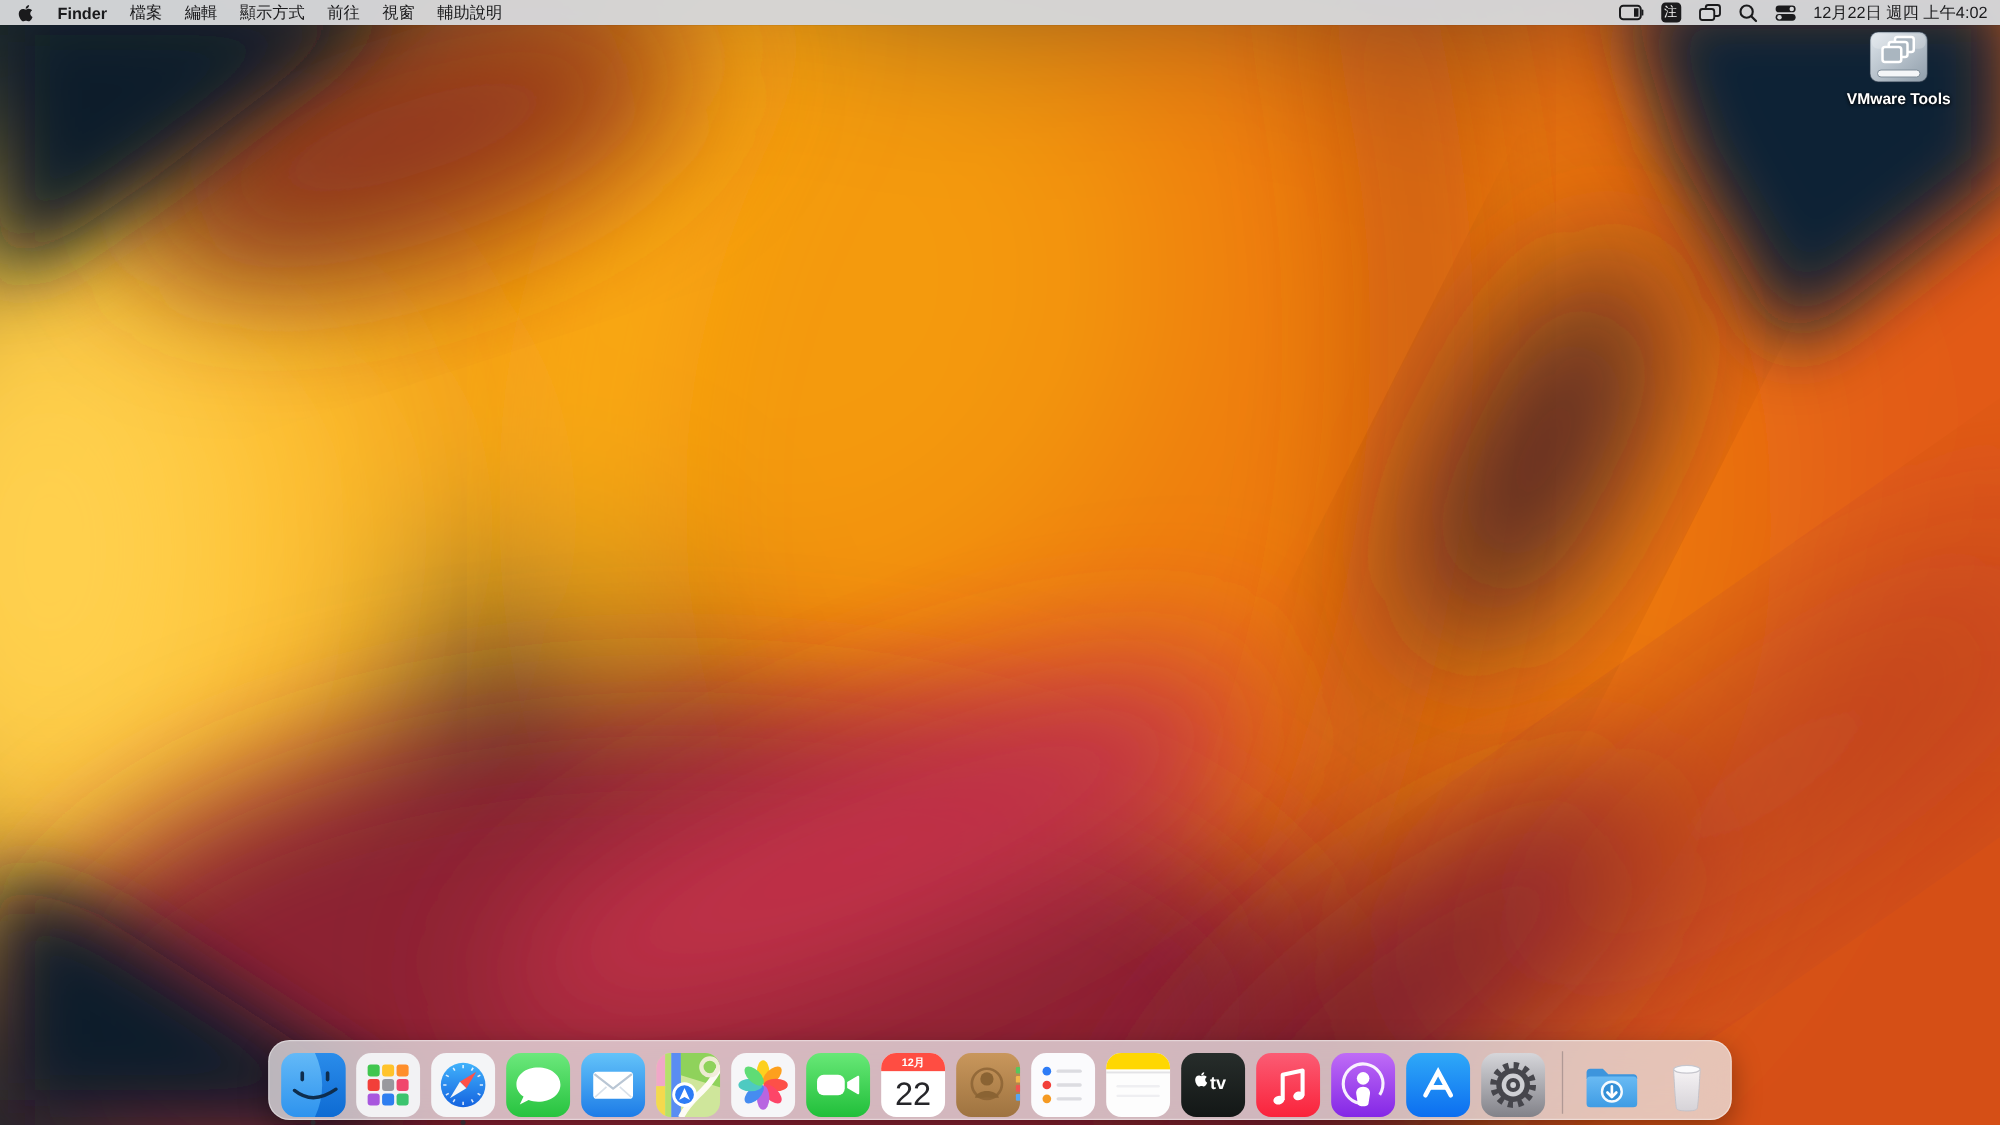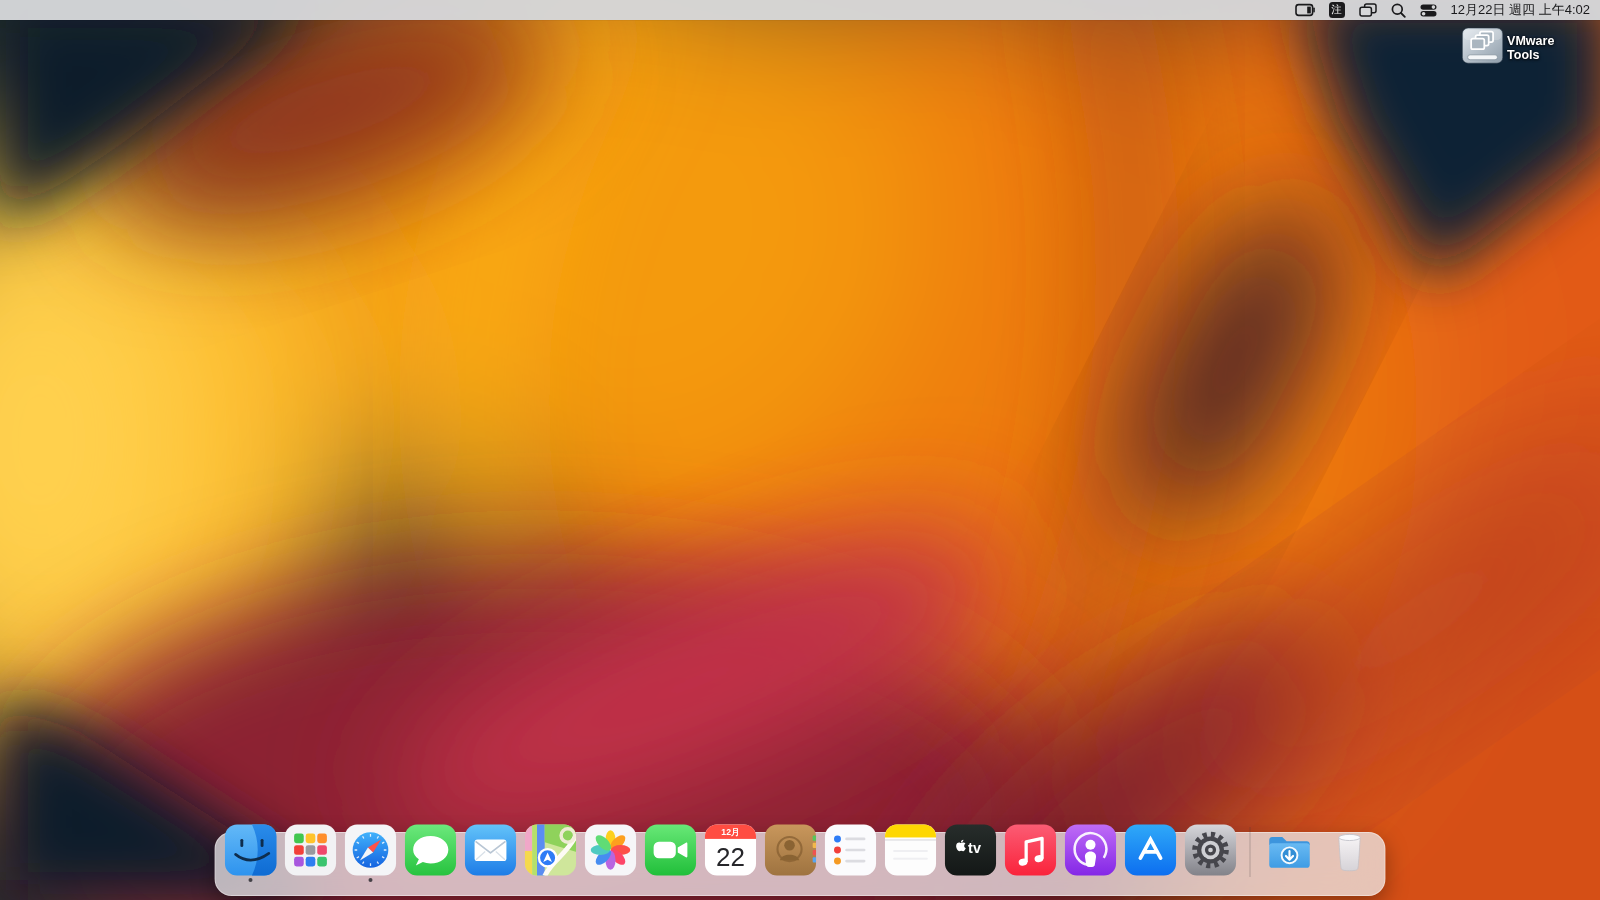--- a/index.html
+++ b/index.html
@@ -21,27 +21,27 @@
   .apple{padding:0 10px 0 4px;display:flex;align-items:center}
   .mb-app{font-weight:700}
   .mb-right{margin-left:auto;display:flex;align-items:center;gap:14px;height:100%}
   .mb-ic{display:flex;align-items:center;height:100%}
   .badge{width:16px;height:16px;background:#1b1b1d;color:#f4f4f4;border-radius:3.5px;
          font-size:10.5px;display:flex;align-items:center;justify-content:center;font-weight:500}
   .clock{white-space:nowrap}
 
   
   .desk-icon{position:absolute;top:23px;right:20px;width:122px;display:flex;
-             flex-direction:row;align-items:center;z-index:5;cursor:default}
+             flex-direction:column;align-items:center;z-index:5;cursor:default}
   .desk-icon .lbl{margin-top:2px;font-size:12.5px;font-weight:700;color:#fff;
                   text-shadow:0 1px 3px rgba(0,0,0,.9),0 0 2px rgba(0,0,0,.6)}
 
   
   .dock{position:absolute;left:50%;transform:translateX(-50%);bottom:4px;height:64px;
-        display:flex;align-items:flex-end;gap:6px;padding:18px 8px;
+        display:flex;align-items:flex-start;gap:6px;padding:8px 8px;
         background:rgba(236,236,239,.74);border:1px solid rgba(255,255,255,.4);
         border-radius:17px;box-shadow:0 8px 22px rgba(0,0,0,.35);z-index:20;
         -webkit-backdrop-filter:blur(22px);backdrop-filter:blur(22px)}
   .dock-item{position:relative;width:54px;height:54px;flex:0 0 auto}
   .dock-item svg{display:block}
   .dot{position:absolute;left:50%;transform:translateX(-50%);bottom:-5px;width:4px;height:4px;
        border-radius:50%;background:rgba(45,45,50,.85)}
   .sep{width:1px;height:50px;background:rgba(50,50,60,.28);margin:0 6px;flex:0 0 auto}
 </style>
 </head>
@@ -146,20 +146,34 @@
     <ellipse cx="1120" cy="800" rx="260" ry="90" fill="#7c1e2e" filter="url(#b55)" transform="rotate(-38 1120 800)"></ellipse>
     <ellipse cx="1420" cy="620" rx="340" ry="60" fill="#b23a28" filter="url(#b85)" transform="rotate(-35 1420 620)"></ellipse>
     <ellipse cx="330" cy="110" rx="230" ry="85" fill="#93351c" filter="url(#b55)" transform="rotate(-18 330 110)"></ellipse>
     <path d="M0 0 L310 0 L120 145 L0 225 Z" fill="#0e1d2c" filter="url(#b30)"></path>
     <path d="M1300 -10 L1610 -10 L1610 140 L1430 280 L1340 120 Z" fill="#0e2134" filter="url(#b30)"></path>
     <ellipse cx="1235" cy="360" rx="60" ry="175" fill="#3d1d29" filter="url(#b55)" transform="rotate(27 1235 360)"></ellipse>
     <path d="M0 700 L80 732 L340 900 L0 900 Z" fill="#0c1b2a" filter="url(#b30)"></path>
   </svg>
 
   <div class="menubar">
+    <div class="mb-left">
+      <div class="mb-item apple">
+        <svg width="13" height="15" viewBox="0 0 384 512">
+            <use href="#appleLogo" fill="#1a1a1c"></use>
+          </svg>
+      </div>
+      <div class="mb-item mb-app">Finder</div>
+      <div class="mb-item">檔案</div>
+      <div class="mb-item">編輯</div>
+      <div class="mb-item">顯示方式</div>
+      <div class="mb-item">前往</div>
+      <div class="mb-item">視窗</div>
+      <div class="mb-item">輔助說明</div>
+    </div>
     <div class="mb-right">
       <span class="mb-ic">
         <svg width="20" height="14" viewBox="0 0 20 14">
           <rect x="1" y="1.6" width="16.6" height="10.8" rx="2.6" fill="none" stroke="#1a1a1c" stroke-width="1.6"></rect>
           <rect x="12.2" y="3.6" width="3.6" height="6.8" fill="#1a1a1c"></rect>
           <rect x="18.3" y="4.6" width="1.5" height="4.8" rx="0.7" fill="#1a1a1c"></rect>
         </svg>
       </span>
       <span class="badge">注</span>
       <span class="mb-ic">

